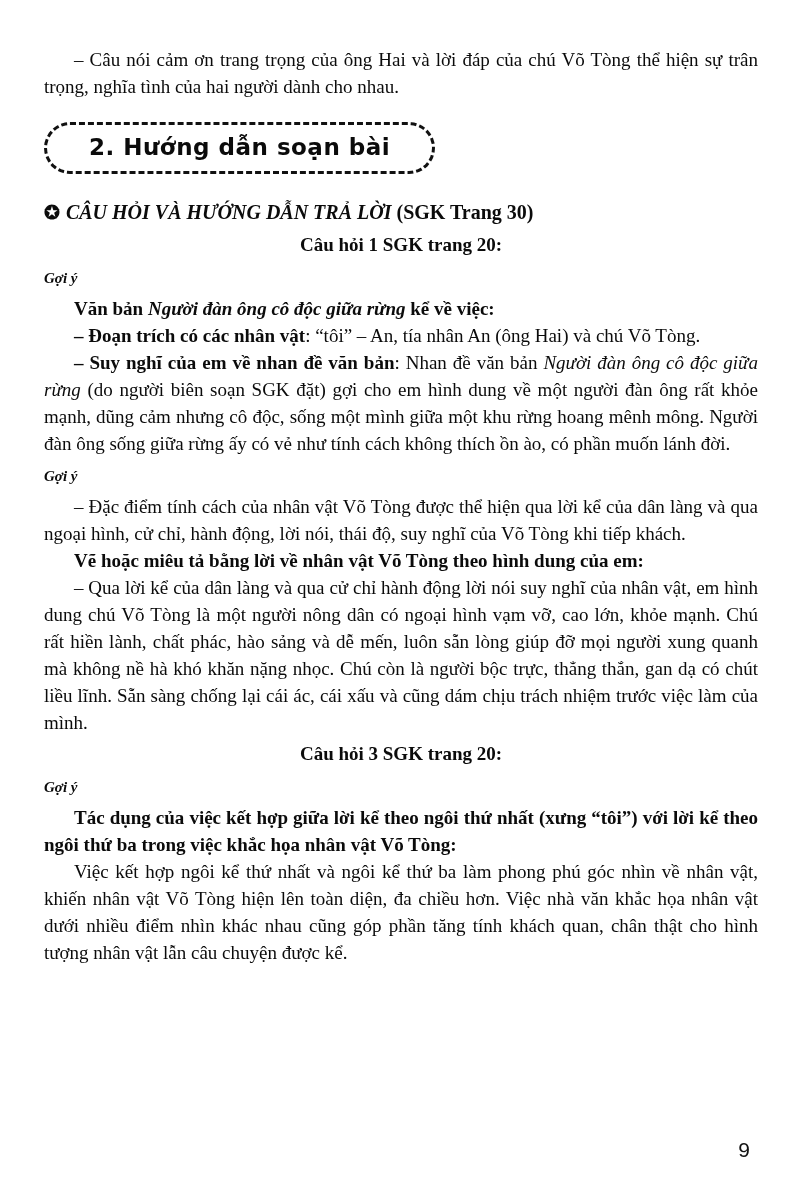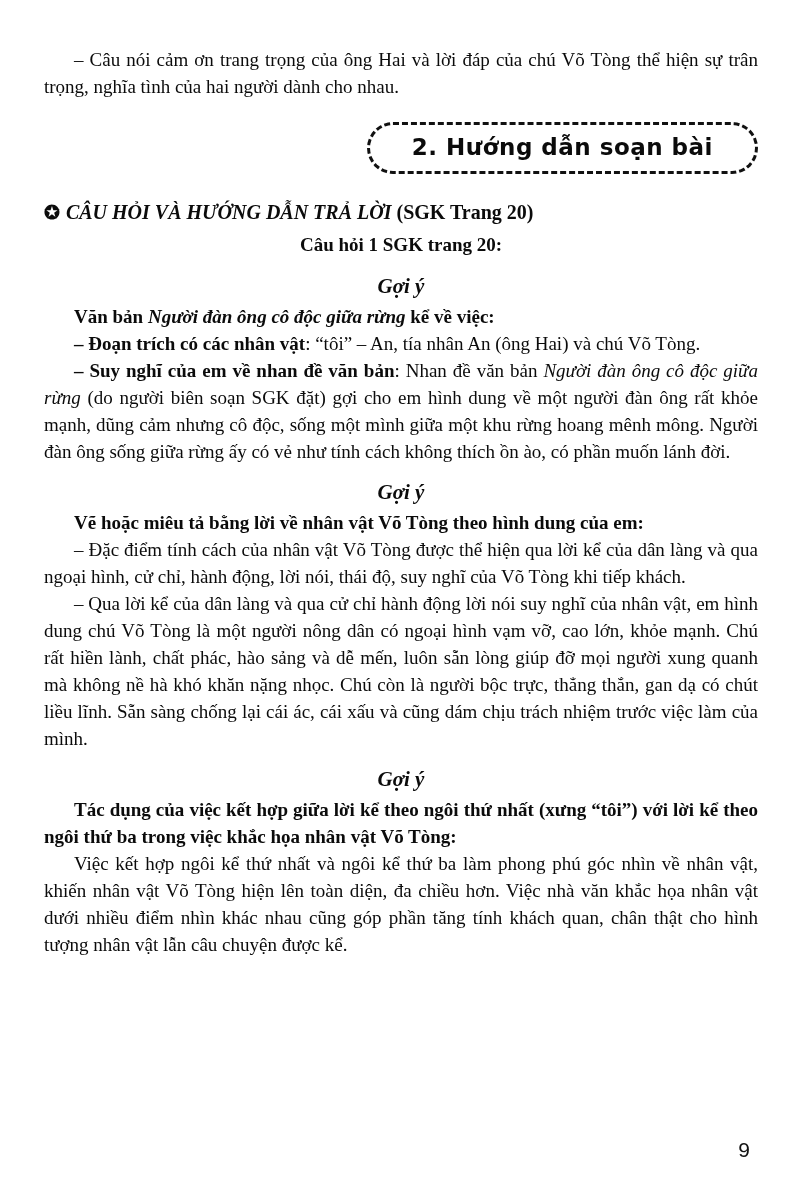--- a/index.html
+++ b/index.html
@@ -27,21 +27,21 @@
     font-size: 19px;
     line-height: 27px;
     text-align: justify;
     text-indent: 30px;
   }
   .para .r  { font-weight: normal; font-style: normal; }
   .para .b, .qlabel .b, .hint .bi, .section-title .b { font-weight: bold; }
   .i  { font-style: italic; }
   .bi { font-weight: bold; font-style: italic; }
   .badge-row {
-    text-align: right;
+    text-align: left;
     margin: 22px 0 16px 0;
   }
   .badge {
     display: inline-block;
     border: 3px dashed #111;
     border-radius: 48px;
     padding: 9px 42px 11px 42px;
     font-family: "DejaVu Sans", "Liberation Sans", sans-serif;
     font-weight: bold;
     font-size: 23px;
@@ -60,49 +60,50 @@
     padding-right: 6px;
   }
   .qlabel {
     margin: 4px 0 2px 0;
     font-size: 19px;
     line-height: 28px;
     font-weight: bold;
     text-align: center;
   }
   .hint {
-    margin: 13px 0 3px 0;
-    font-size: 21px;
+    margin: 5px 0 3px 0;
+    font-size: 15px;
     line-height: 28px;
-    text-align: center;
+    text-align: left;
   }
   .page-number {
     position: absolute;
     right: 48px;
     top: 1138px;
     font-family: "Liberation Sans", "DejaVu Sans", sans-serif;
     font-size: 21px;
     color: #111;
   }
 </style>
 </head>
 <body>
 
 <div class="page">
   <div id="content">
       <p class="para"><span class="r">– Câu nói cảm ơn trang trọng của ông Hai và lời đáp của chú Võ Tòng thể hiện sự trân trọng, nghĩa tình của hai người dành cho nhau.</span></p>
       <div class="badge-row"><div class="badge">2. Hướng dẫn soạn bài</div></div>
-      <p class="section-title"><span class="star">✪</span><span class="bi">CÂU HỎI VÀ HƯỚNG DẪN TRẢ LỜI </span><span class="b">(SGK Trang 20)</span></p>
+      <p class="section-title"><span class="star">✪</span><span class="bi">CÂU HỎI VÀ HƯỚNG DẪN TRẢ LỜI </span><span class="b">(SGK Trang 30)</span></p>
       <p class="qlabel"><span class="b">Câu hỏi 1 SGK trang 20:</span></p>
       <p class="hint"><span class="bi">Gợi ý</span></p>
       <p class="para"><span class="b">Văn bản </span><span class="bi">Người đàn ông cô độc giữa rừng</span><span class="b"> kể về việc:</span></p>
       <p class="para"><span class="b">– Đoạn trích có các nhân vật</span><span class="r">: “tôi” – An, tía nhân An (ông Hai) và chú Võ Tòng.</span></p>
       <p class="para"><span class="b">– Suy nghĩ của em về nhan đề văn bản</span><span class="r">: Nhan đề văn bản </span><span class="i">Người đàn ông cô độc giữa rừng</span><span class="r"> (do người biên soạn SGK đặt) gợi cho em hình dung về một người đàn ông rất khỏe mạnh, dũng cảm nhưng cô độc, sống một mình giữa một khu rừng hoang mênh mông. Người đàn ông sống giữa rừng ấy có vẻ như tính cách không thích ồn ào, có phần muốn lánh đời.</span></p>
       <p class="hint"><span class="bi">Gợi ý</span></p>
+      <p class="para"><span class="r">– Đặc điểm tính cách của nhân vật Võ Tòng được thể hiện qua lời kể của dân làng và qua ngoại hình, cử chỉ, hành động, lời nói, thái độ, suy nghĩ của Võ Tòng khi tiếp khách.</span></p>
       <p class="para"><span class="b">Vẽ hoặc miêu tả bằng lời về nhân vật Võ Tòng theo hình dung của em:</span></p>
-      <p class="para"><span class="r">– Đặc điểm tính cách của nhân vật Võ Tòng được thể hiện qua lời kể của dân làng và qua ngoại hình, cử chỉ, hành động, lời nói, thái độ, suy nghĩ của Võ Tòng khi tiếp khách.</span></p>
       <p class="para"><span class="r">– Qua lời kể của dân làng và qua cử chỉ hành động lời nói suy nghĩ của nhân vật, em hình dung chú Võ Tòng là một người nông dân có ngoại hình vạm vỡ, cao lớn, khỏe mạnh. Chú rất hiền lành, chất phác, hào sảng và dễ mến, luôn sẵn lòng giúp đỡ mọi người xung quanh mà không nề hà khó khăn nặng nhọc. Chú còn là người bộc trực, thẳng thắn, gan dạ có chút liều lĩnh. Sẵn sàng chống lại cái ác, cái xấu và cũng dám chịu trách nhiệm trước việc làm của mình.</span></p>
+      <p class="qlabel"><span class="b">Câu hỏi 3 SGK trang 20:</span></p>
       <p class="hint"><span class="bi">Gợi ý</span></p>
       <p class="para"><span class="b">Tác dụng của việc kết hợp giữa lời kể theo ngôi thứ nhất (xưng “tôi”) với lời kể theo ngôi thứ ba trong việc khắc họa nhân vật Võ Tòng:</span></p>
       <p class="para"><span class="r">Việc kết hợp ngôi kể thứ nhất và ngôi kể thứ ba làm phong phú góc nhìn về nhân vật, khiến nhân vật Võ Tòng hiện lên toàn diện, đa chiều hơn. Việc nhà văn khắc họa nhân vật dưới nhiều điểm nhìn khác nhau cũng góp phần tăng tính khách quan, chân thật cho hình tượng nhân vật lẫn câu chuyện được kể.</span></p>
     </div>
   <div class="page-number">9</div>
 </div>
 
 </body></html>

